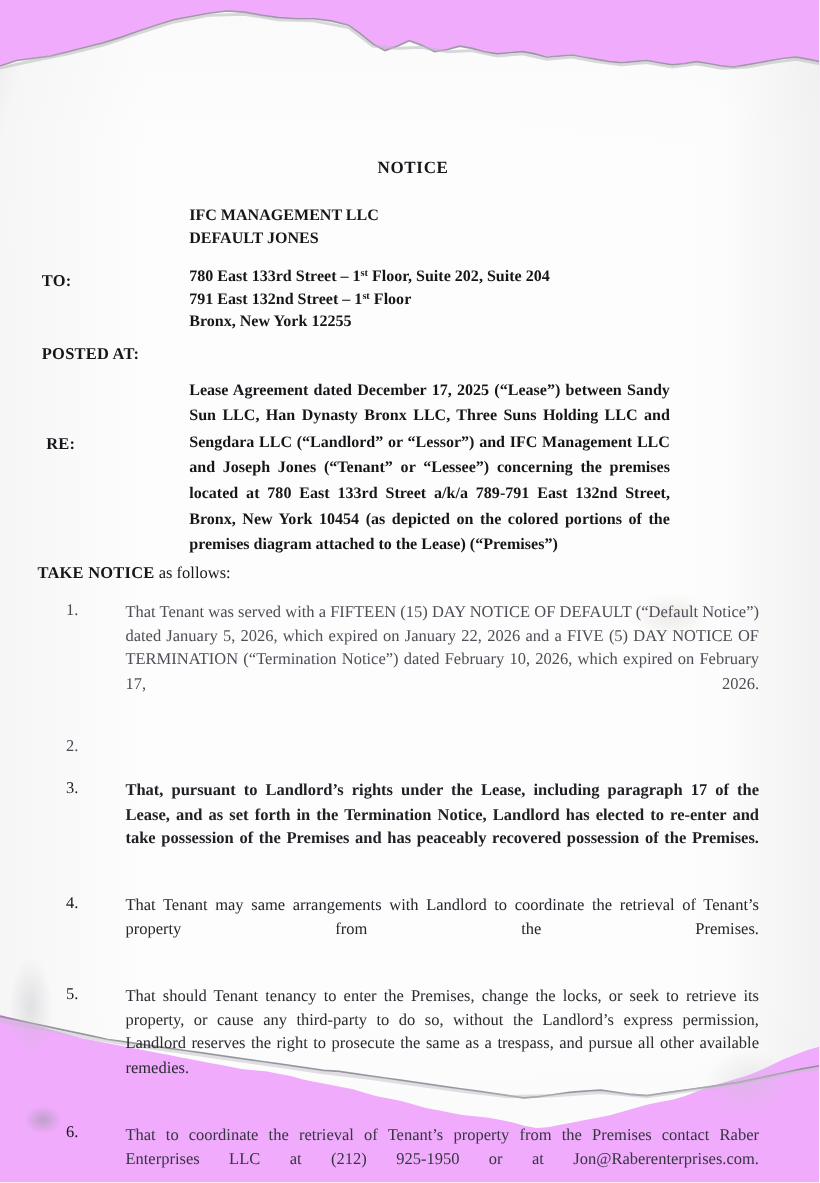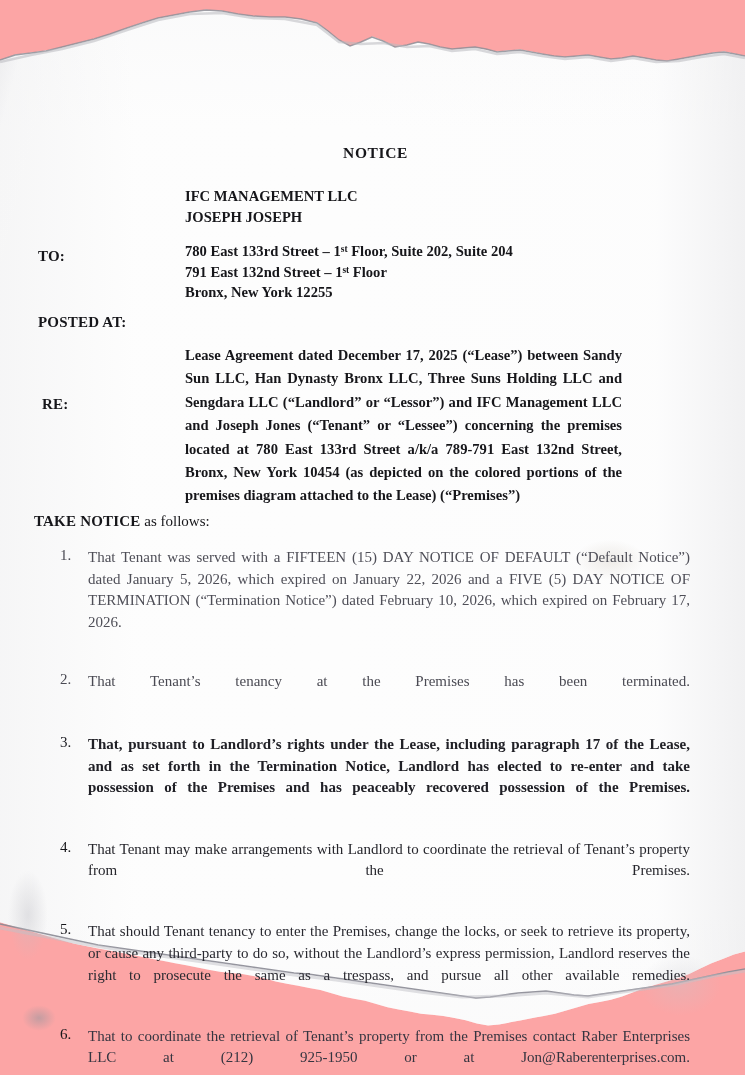--- a/index.html
+++ b/index.html
@@ -12,21 +12,21 @@
     height: 1075px;
     overflow: hidden;
     font-family: "Liberation Serif", "DejaVu Serif", serif;
   }
 
   
   #page {
     position: relative;
     width: 745px;
     height: 1075px;
-    background: #fca5a5;
+    background: #f0abfc;
     overflow: hidden;
   }
 
   
   #paper {
     position: absolute;
     left: 0;
     top: 0;
     width: 745px;
     height: 1075px;
@@ -157,21 +157,20 @@
     letter-spacing: 0.2px;
     white-space: nowrap;
     margin-top: 44px;
   }
   .row-body {
     position: absolute;
     left: 172px;
     font-weight: bold;
     font-size: 14.6px;
     line-height: 20.6px;
-    margin-left: 13px;
   }
 
   #to-label      { left: 38px; top: 204px; }
   #to-body       { top: 186px; }
   #posted-label  { left: 38px; top: 270px; }
   #posted-body   { top: 241px; }
   #re-label      { left: 42px; top: 352px; }
   #re-body       { top: 344px; width: 437px; text-align: justify; line-height: 23.4px; }
   #re-body > div { text-align: justify; }
 
@@ -205,21 +204,21 @@
   .item .num {
     position: absolute;
     left: 60px;
     top: 0;
     width: 22px;
     text-align: left;
     font-size: 15px;
   }
   .item .txt {
     display: block;
-    margin-left: 88px;
+    margin-left: 114px;
     margin-right: 55px;
     font-size: 15px;
     line-height: 21.6px;
     text-align: justify;
   }
   .item .txt::after {
     content: "";
     display: inline-block;
     width: 100%;
   }
@@ -278,21 +277,21 @@
   <div class="blotch" style="left:640px; top:955px; width:80px; height:60px;
               background:radial-gradient(ellipse at center, rgba(198,198,204,0.3), rgba(255,255,255,0) 72%);"></div>
 
   <div id="content">
 
     <div class="doc-title">NOTICE</div>
 
     <div class="row-label" id="to-label">TO:</div>
     <div class="row-body" id="to-body">
       <div>IFC MANAGEMENT LLC</div>
-      <div>JOSEPH JOSEPH</div>
+      <div>DEFAULT JONES</div>
     </div>
 
     <div class="row-label" id="posted-label">POSTED AT:</div>
     <div class="row-body" id="posted-body">
       <div>780 East 133rd Street – 1<sup>st</sup> Floor, Suite 202, Suite 204</div>
       <div>791 East 132nd Street – 1<sup>st</sup> Floor</div>
       <div>Bronx, New York 12255</div>
     </div>
 
     <div class="row-label" id="re-label">RE:</div>
@@ -306,31 +305,30 @@
 
     <div id="list">
 
       <div class="item i1">
         <span class="num">1.</span>
         <span class="txt">That Tenant was served with a FIFTEEN (15) DAY NOTICE OF DEFAULT (“Default Notice”) dated January 5, 2026, which expired on January 22, 2026 and a FIVE (5) DAY NOTICE OF TERMINATION (“Termination Notice”) dated February 10, 2026, which expired on February 17, 2026.</span>
       </div>
 
       <div class="item i2" style="margin-top:16px;">
         <span class="num">2.</span>
-        <span class="txt">That Tenant’s tenancy at the Premises has been terminated.</span>
       </div>
 
       <div class="item i3" style="margin-top:20px;">
         <span class="num">3.</span>
         <span class="txt">That, pursuant to Landlord’s rights under the Lease, including paragraph 17 of the Lease, and as set forth in the Termination Notice, Landlord has elected to re-enter and take possession of the Premises and has peaceably recovered possession of the Premises.</span>
       </div>
 
       <div class="item i4" style="margin-top:18px;">
         <span class="num">4.</span>
-        <span class="txt">That Tenant may make arrangements with Landlord to coordinate the retrieval of Tenant’s property from the Premises.</span>
+        <span class="txt">That Tenant may same arrangements with Landlord to coordinate the retrieval of Tenant’s property from the Premises.</span>
       </div>
 
       <div class="item i5" style="margin-top:18px;">
         <span class="num">5.</span>
         <span class="txt">That should Tenant tenancy to enter the Premises, change the locks, or seek to retrieve its property, or cause any third-party to do so, without the Landlord’s express permission, Landlord reserves the right to prosecute the same as a trespass, and pursue all other available remedies.</span>
       </div>
 
       <div class="item i6" style="margin-top:18px;">
         <span class="num">6.</span>
         <span class="txt">That to coordinate the retrieval of Tenant’s property from the Premises contact Raber Enterprises LLC at (212) 925-1950 or at Jon@Raberenterprises.com.</span>

